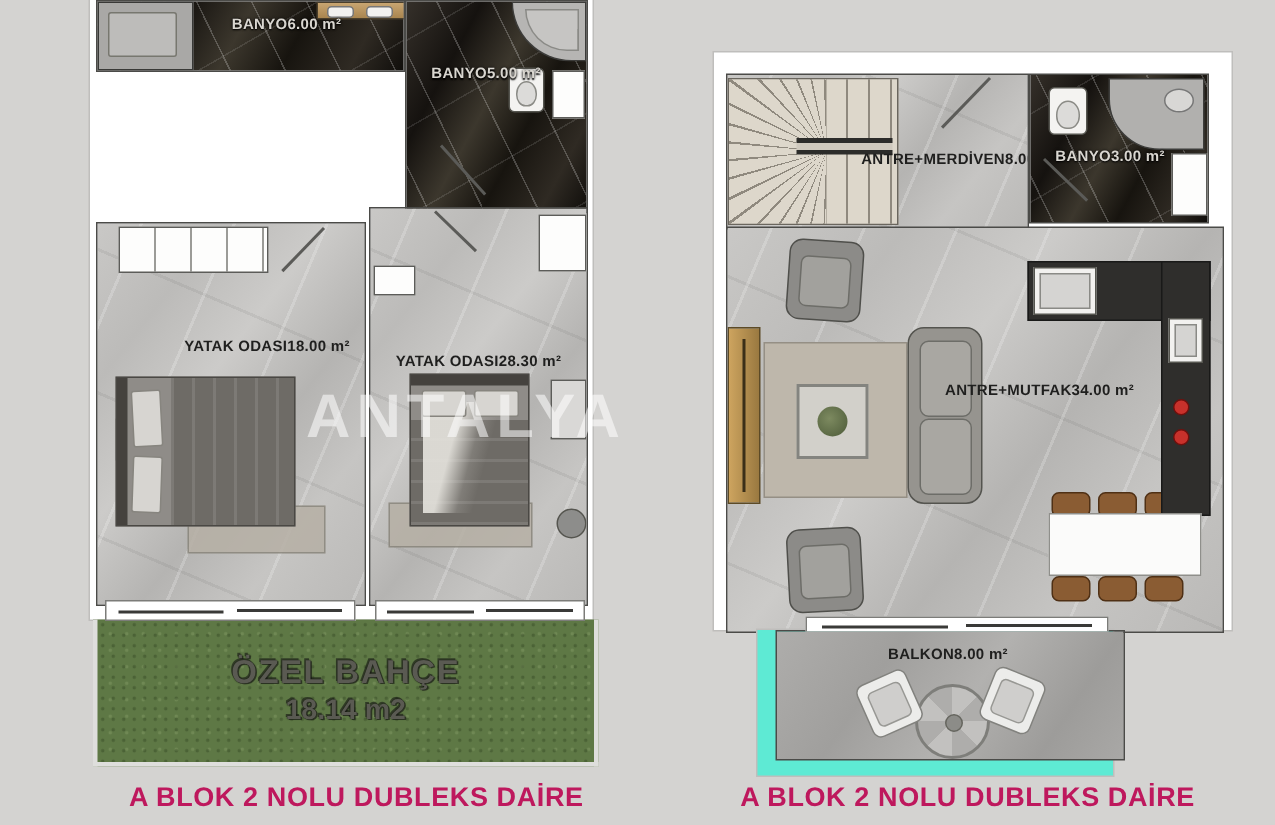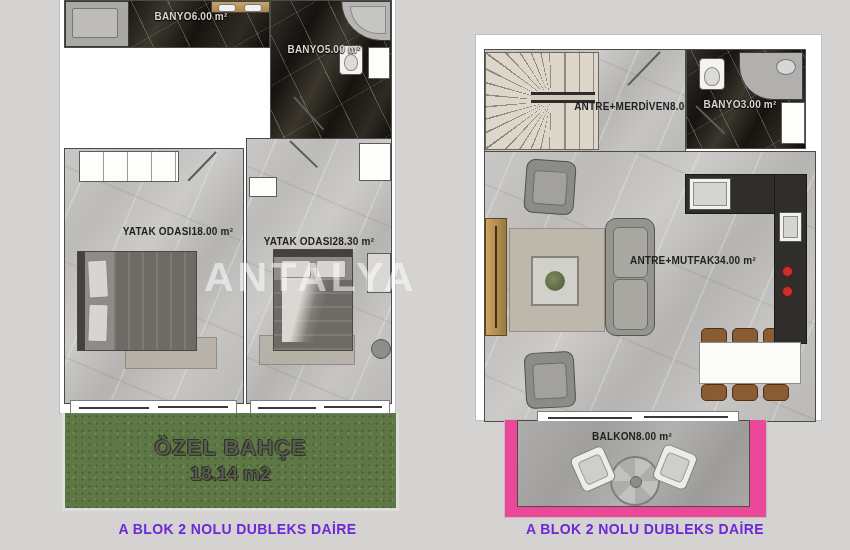--- a/index.html
+++ b/index.html
@@ -24,21 +24,21 @@
   
   .lbl{position:absolute;display:flex;align-items:center;justify-content:center;
        text-align:center;color:#1f1f1e;font-size:10px;font-weight:700;letter-spacing:.2px;line-height:1.3;
        white-space:nowrap;z-index:6;pointer-events:none;}
   .lbl-dark{color:#d9d6d0;text-shadow:0 0 2px rgba(0,0,0,.95),0 1px 1px rgba(0,0,0,.9);}
   .garden-lbl{position:absolute;left:0;right:0;top:22px;display:flex;flex-direction:column;align-items:center;
        color:#5a5a52;font-weight:700;z-index:6;
        text-shadow:-1px -1px 0 rgba(20,20,18,.6),1px 1px 0 rgba(20,20,18,.6),0 0 1px #000;}
   .garden-lbl .g1{font-size:22px;letter-spacing:1px;}
   .garden-lbl .g2{font-size:19px;margin-top:2px;}
-  .caption{position:absolute;top:521px;text-align:center;font-size:14px;font-weight:600;color:#6d28d9;letter-spacing:.4px;}
+  .caption{position:absolute;top:521px;text-align:center;font-size:18px;font-weight:600;color:#be185d;letter-spacing:.4px;}
 
   
   .stairs{position:absolute;border:1px solid #6a665e;background:#ddd7cb;}
   .winder{position:absolute;left:0;top:0;width:58%;height:100%;
     background:repeating-conic-gradient(from 120deg at 100% 50%,#ddd7cb 0 9deg,#8f897e 9deg 10.4deg);}
   .flight{position:absolute;right:0;top:0;width:42%;height:100%;
     background:repeating-linear-gradient(90deg,#ddd7cb 0 13px,#8f897e 13px 14.5px);}
   .handrail{position:absolute;z-index:4;background:linear-gradient(180deg,#2c2c2a 0 3px,#cfc9be 3px 8px,#2c2c2a 8px 11px);}
 
   
@@ -87,21 +87,21 @@
   .ksink::after{content:"";position:absolute;inset:3px;background:#d5d4d2;border:1px solid #8a8a86;}
   .burner{position:absolute;width:9px;height:9px;border-radius:50%;background:#c8312b;border:1px solid #6e100d;z-index:5;}
   .dtable{position:absolute;background:#fbfbfa;border:1px solid #8f8f8b;z-index:3;}
   .chair{position:absolute;width:24px;height:15px;background:#8a5c33;border:1px solid #4f3015;border-radius:5px;z-index:2;}
 
   
   #garden{position:absolute;left:62px;top:413px;width:331px;height:95px;z-index:1;
      background:#5e7845;border-left:3px solid #dededc;border-right:3px solid #dededc;border-bottom:3px solid #dededc;
      background-image:radial-gradient(rgba(20,35,10,.25) 1px,transparent 1.4px),radial-gradient(rgba(190,210,150,.18) 1px,transparent 1.4px);
      background-size:7px 7px,11px 11px;background-position:0 0,3px 4px;}
-  #balcony{position:absolute;left:505px;top:420px;width:237px;height:97px;background:#ec4899;box-shadow:0 0 0 1px #bfbebc;padding-left:24px;}
+  #balcony{position:absolute;left:505px;top:420px;width:237px;height:97px;background:#5eead4;box-shadow:0 0 0 1px #bfbebc;}
   #balcony .bfloor{position:absolute;left:12px;top:0;width:231px;height:85px;border:1px solid #4b4b48;
      background:linear-gradient(124deg,#aeadab 0%,#a09f9d 30%,#b2b1af 55%,#9d9c9a 80%,#a9a8a6 100%);}
   .bchair{position:absolute;width:34px;height:36px;background:#ececea;border:1px solid #82827e;border-radius:6px;z-index:3;}
   .bchair::after{content:"";position:absolute;inset:6px 5px 5px 5px;background:#cfcecc;border:1px solid #989894;border-radius:4px;}
   .btable{position:absolute;width:46px;height:46px;border-radius:50%;border:2px solid #7e7e7a;z-index:2;
      background:repeating-conic-gradient(#c2c1bf 0 45deg,#aeadab 45deg 90deg);}
   .btable::after{content:"";position:absolute;left:50%;top:50%;width:10px;height:10px;margin:-5px 0 0 -5px;border-radius:50%;background:#8c8c88;border:1px solid #66665f;}
 
   
   #watermark{position:absolute;left:204px;top:254px;display:flex;align-items:baseline;gap:24px;z-index:50;pointer-events:none;font-size:41px;}

